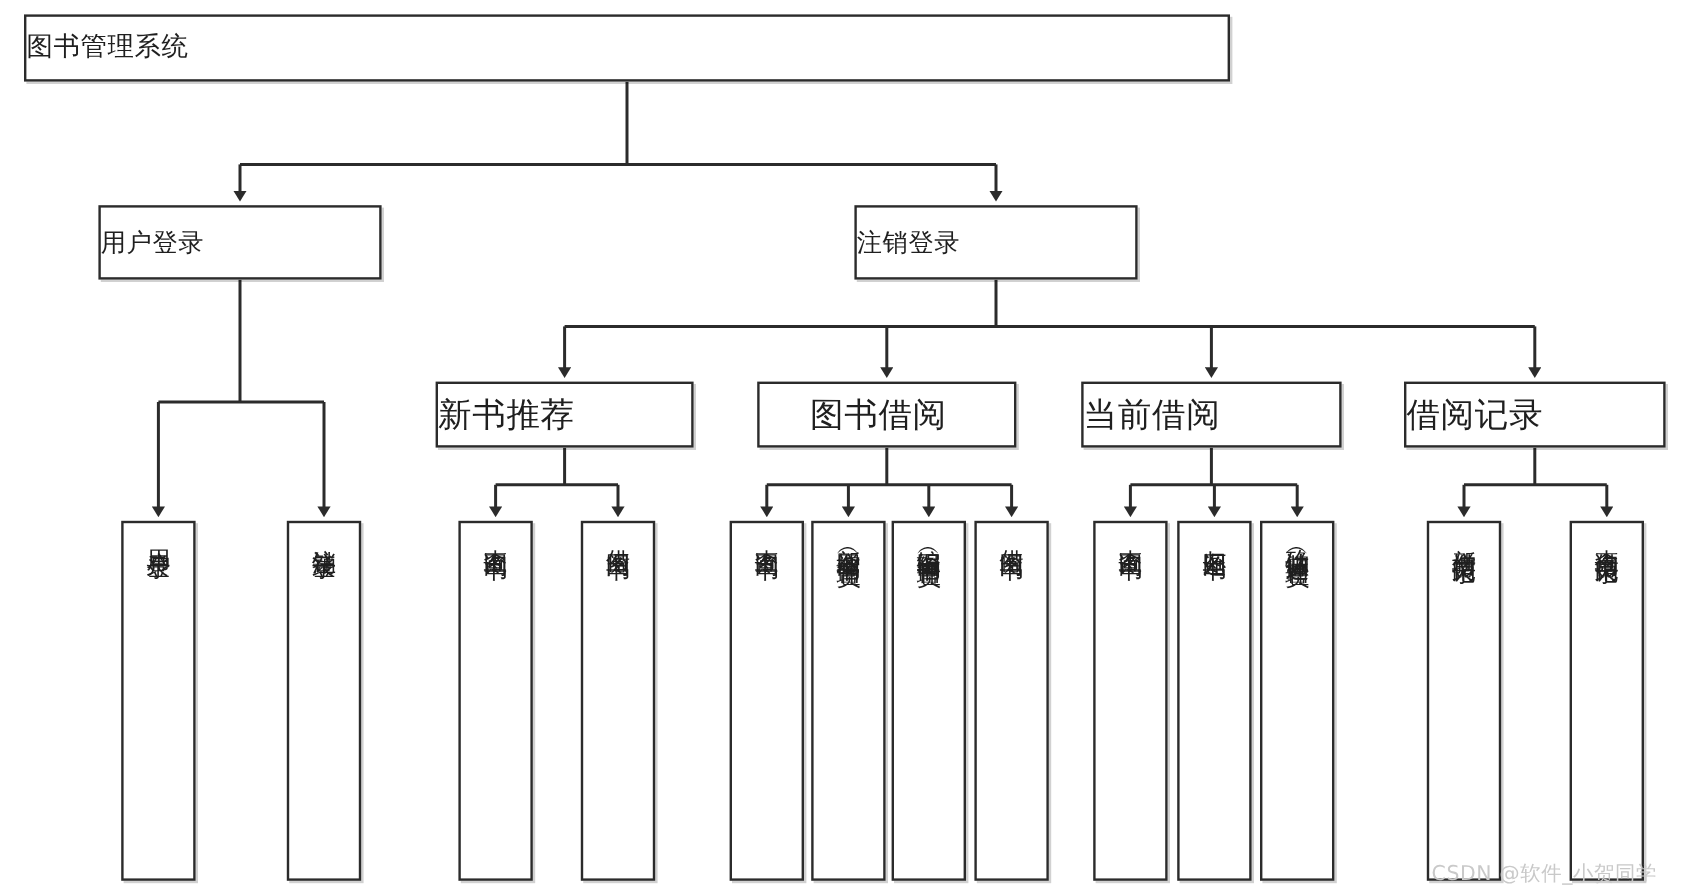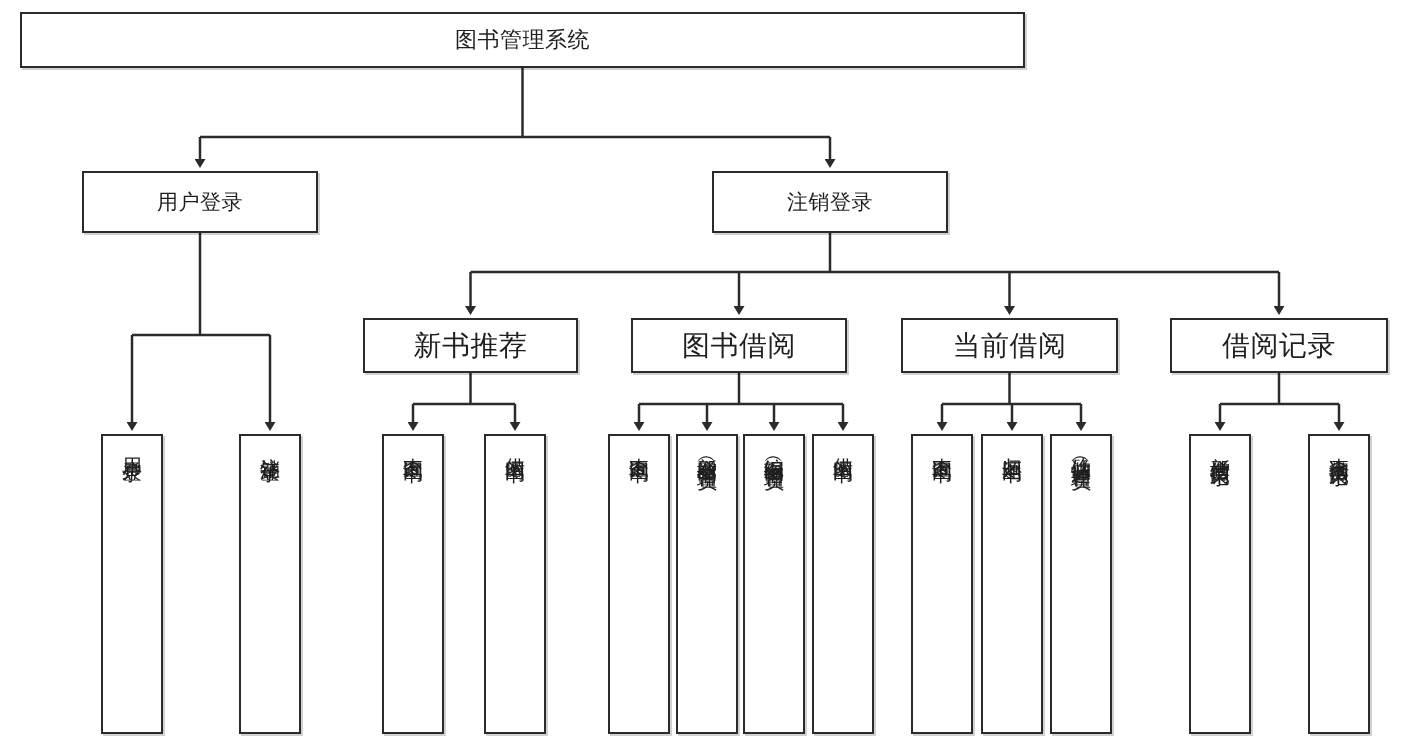--- a/index.html
+++ b/index.html
@@ -28,21 +28,21 @@
     pointer-events: none;
   }
   .node {
     position: absolute;
     box-sizing: border-box;
     background: #ffffff;
     border: 2.5px solid #2b2b2b;
     box-shadow: 2px 2px 0 rgba(0,0,0,0.18);
     display: flex;
     align-items: center;
-    justify-content: center;
+    justify-content: flex-start;
     text-align: center;
   }
   .node .label {
     font-size: 21px;
     line-height: 1.25;
     letter-spacing: 0.5px;
     color: #1f1f1f;
     white-space: nowrap;
   }
   .node.root .label { font-size: 22px; }
@@ -125,21 +125,21 @@
       </div>
       <div class="node level1" style="left: 82px; top: 171px; width: 236px; height: 62px;">
         <span class="label">用户登录</span>
       </div>
       <div class="node level1" style="left: 712px; top: 171px; width: 236px; height: 62px;">
         <span class="label">注销登录</span>
       </div>
       <div class="node level2" style="left: 363px; top: 318px; width: 215px; height: 55px;">
         <span class="label">新书推荐</span>
       </div>
-      <div class="node level2" style="left: 631px; top: 318px; width: 216px; height: 55px;">
+      <div class="node level2" style="left: 631px; top: 318px; width: 216px; height: 55px; padding-left: 42px;">
         <span class="label">图书借阅</span>
       </div>
       <div class="node level2" style="left: 901px; top: 318px; width: 217px; height: 55px;">
         <span class="label">当前借阅</span>
       </div>
       <div class="node level2" style="left: 1170px; top: 318px; width: 218px; height: 55px;">
         <span class="label">借阅记录</span>
       </div>
       <div class="node leaf" style="left: 101px; top: 434px; width: 62px; height: 300px;">
         <span class="label">用户登录</span>
@@ -175,13 +175,14 @@
         <span class="label">确认归还（管理员）</span>
       </div>
       <div class="node leaf" style="left: 1189px; top: 434px; width: 62px; height: 300px;">
         <span class="label">新增借阅记录</span>
       </div>
       <div class="node leaf" style="left: 1308px; top: 434px; width: 62px; height: 300px;">
         <span class="label">查询借阅记录</span>
       </div>
     </div>
 
+  <div class="watermark" style="left: 1193px; top: 716px;">CSDN @软件_小贺同学</div>
 </div>
 
 </body></html>

